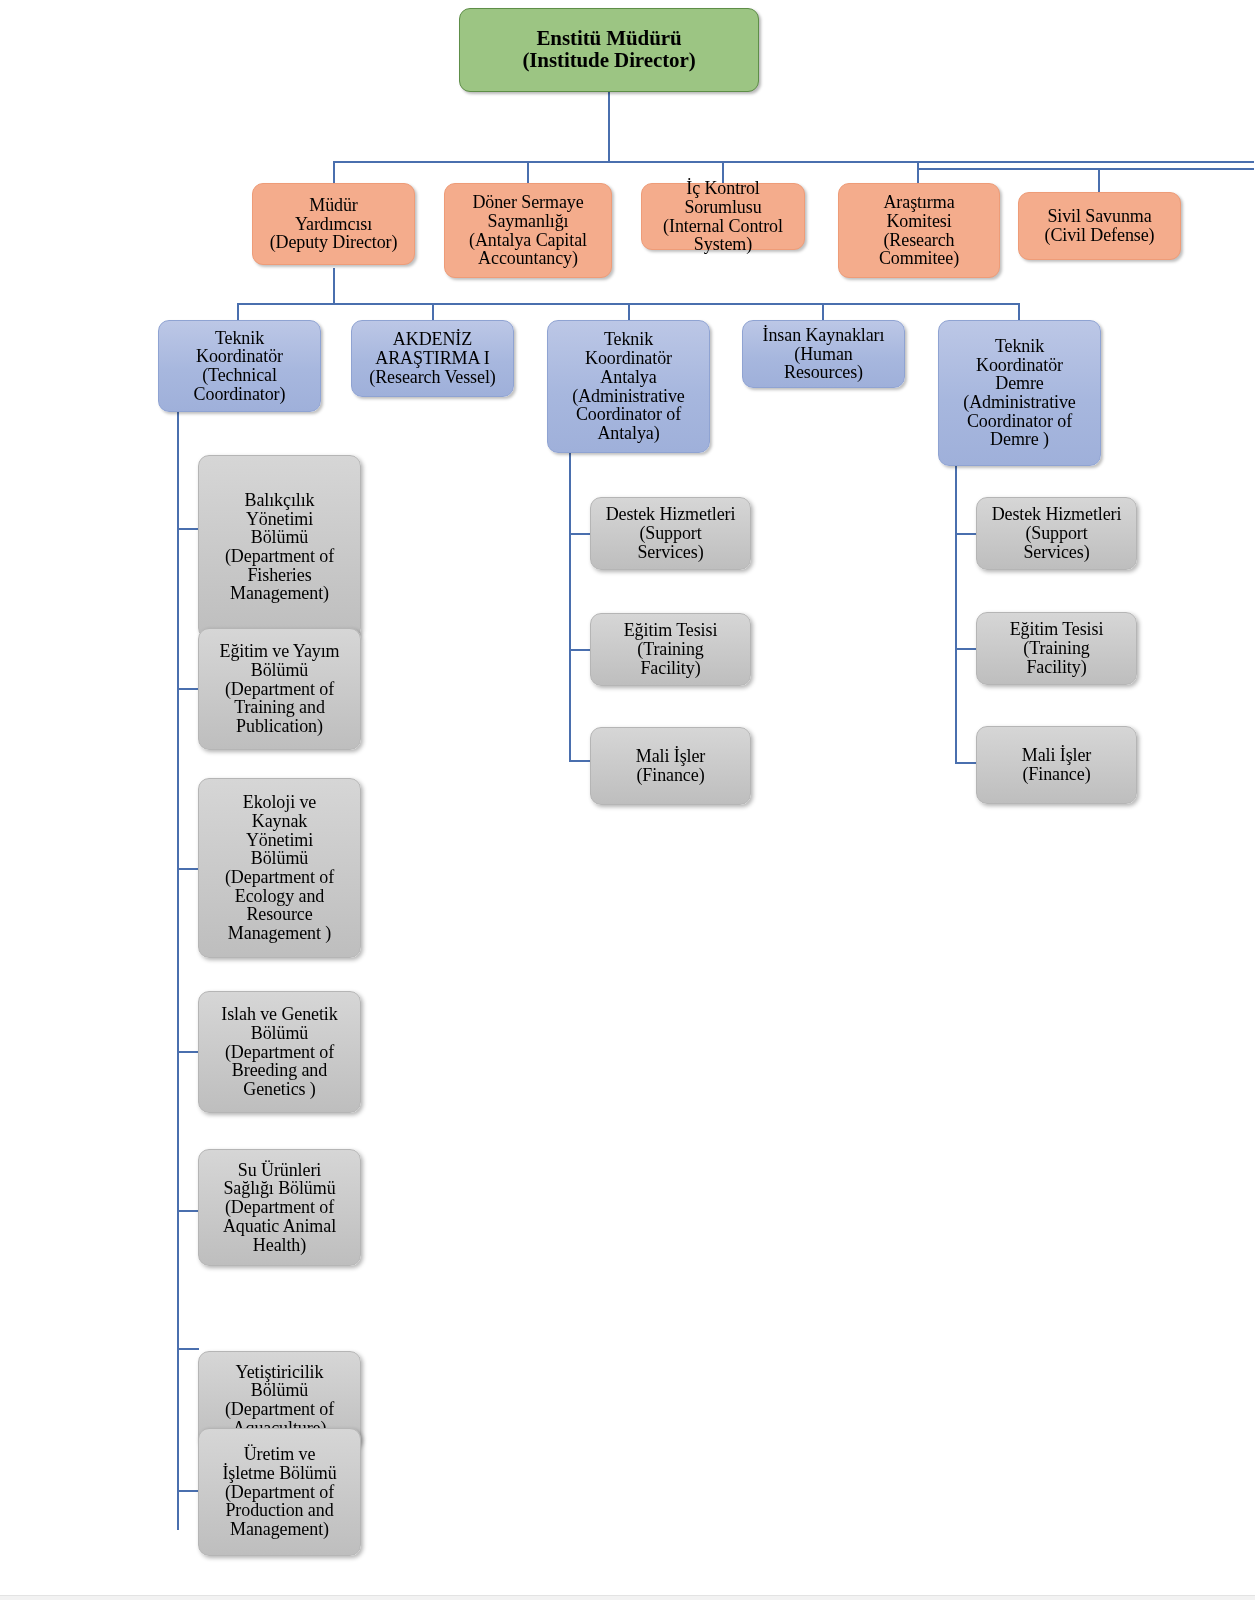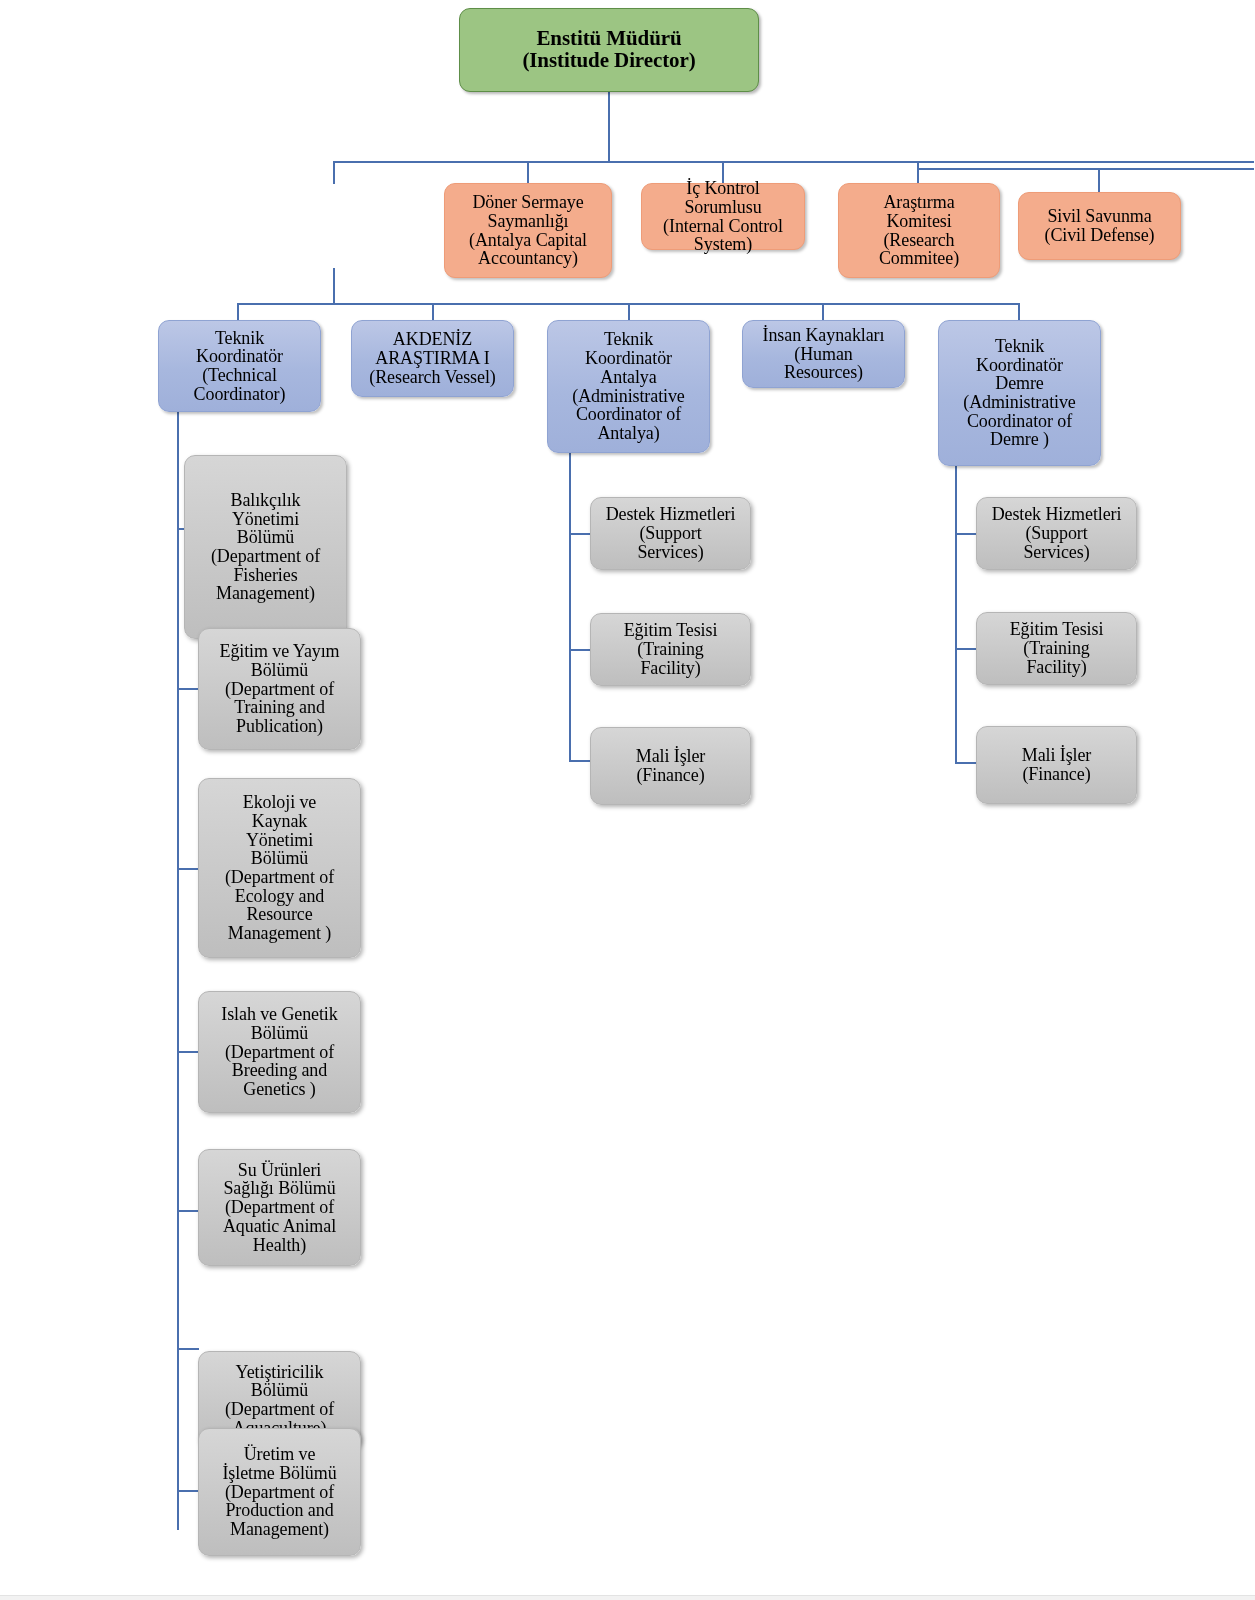--- a/index.html
+++ b/index.html
@@ -120,20 +120,25 @@
   <div class="ln ln-v" style="left:955px; top:466px; height:297px;"></div>
   <div class="ln ln-h" style="left:955px; top:533px; width:22px;"></div>
   <div class="ln ln-h" style="left:955px; top:648px; width:22px;"></div>
   <div class="ln ln-h" style="left:955px; top:762px; width:22px;"></div>
 
   <div class="node node-root" style="left:459px; top:8px; width:300px; height:84px;">
     <span class="label">Enstitü Müdürü
 (Institude Director)</span>
   </div>
 
+  <div class="node node-exec" style="left:252px; top:183px; width:163px; height:82px;">
+    <span class="label">Müdür
+Yardımcısı
+(Deputy Director)</span>
+  </div>
   <div class="node node-exec" style="left:444px; top:183px; width:168px; height:95px;">
     <span class="label">Döner Sermaye
 Saymanlığı
 (Antalya Capital
 Accountancy)</span>
   </div>
   <div class="node node-exec" style="left:641px; top:183px; width:164px; height:67px;">
     <span class="label">İç Kontrol
 Sorumlusu
 (Internal Control
@@ -176,21 +181,21 @@
   </div>
   <div class="node node-coord" style="left:938px; top:320px; width:163px; height:146px;">
     <span class="label">Teknik
 Koordinatör
 Demre
 (Administrative
 Coordinator of
 Demre )</span>
   </div>
 
-  <div class="node node-dept" style="left:184px; top:455px; width:163px; height:184px;">
+  <div class="node node-dept" style="left:198px; top:455px; width:163px; height:184px;">
     <span class="label">Balıkçılık
 Yönetimi
 Bölümü
 (Department of
 Fisheries
 Management)</span>
   </div>
   <div class="node node-dept" style="left:198px; top:628px; width:163px; height:122px;">
     <span class="label">Eğitim ve Yayım
 Bölümü

